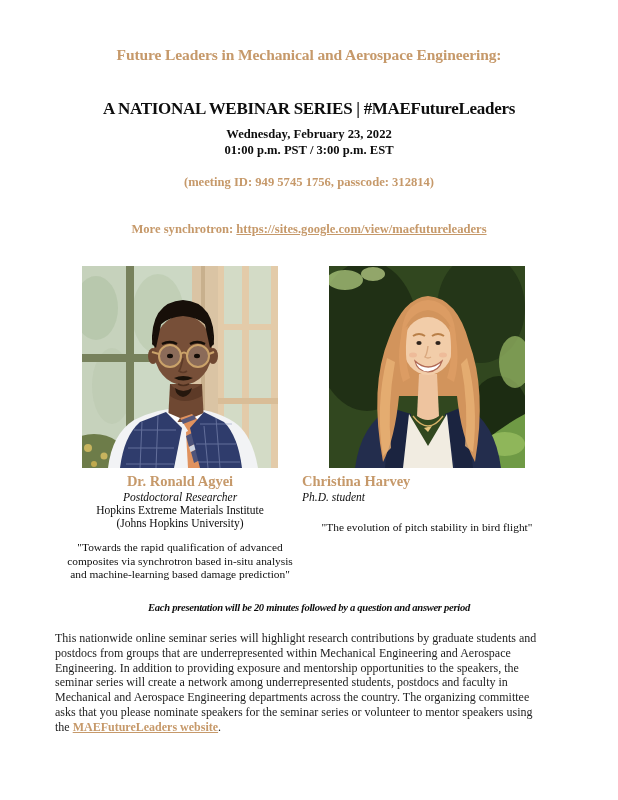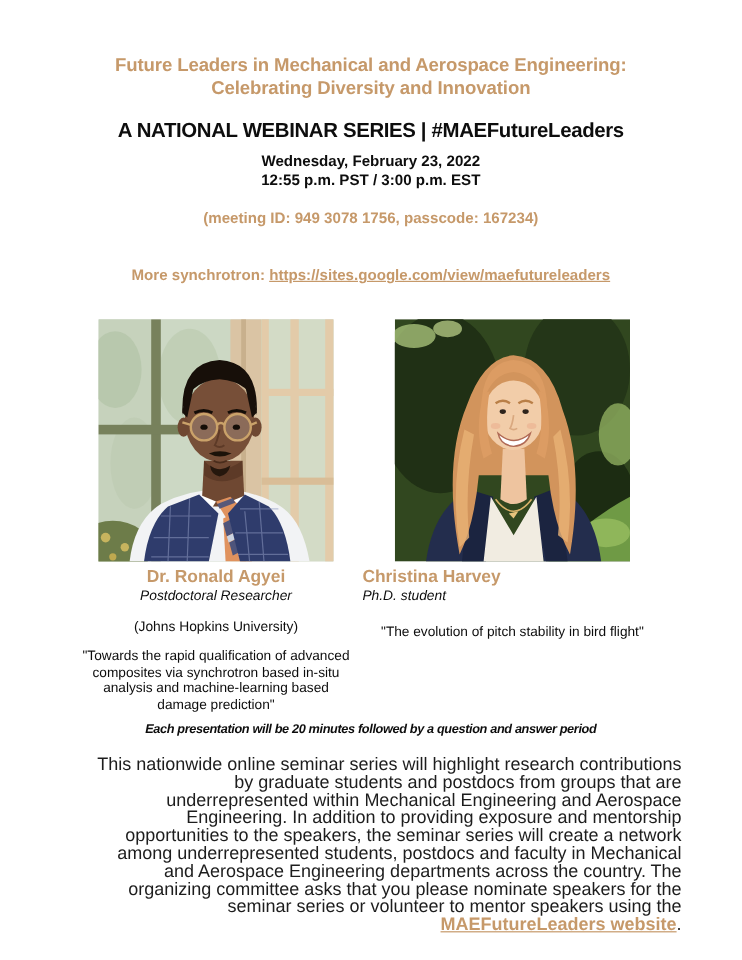--- a/index.html
+++ b/index.html
@@ -1,18 +1,18 @@
 <!DOCTYPE html>
 <html style="--accent: #C6996A;"><head>
 <meta charset="utf-8">
 <style>
   html,body { margin:0; padding:0; background:#ffffff; }
   .page {
     position:relative; width:618px; height:800px; background:#ffffff;
-    font-family:Liberation Sans, sans-serif; color:#111; overflow:hidden;
+    font-family:Liberation Serif, serif; color:#111; overflow:hidden;
     margin:0 auto;
     border-radius:27px;
   }
   .abs { position:absolute; }
   .ctr { left:0; right:0; text-align:center; }
 
   .title { top:46px; font-size:15.5px; font-weight:bold; line-height:18.5px; color:var(--accent); letter-spacing:-0.1px; }
   .subtitle { top:99px; font-size:17px; font-weight:bold; letter-spacing:-0.3px; color:#0d0d0d; }
   .datetime { top:127px; font-size:12.6px; font-weight:bold; line-height:15.5px; color:#0d0d0d; }
   .joinblock { top:174px; font-size:12.6px; font-weight:bold; line-height:16px; color:var(--accent); }
@@ -29,42 +29,41 @@
   .sp-name { top:473px; font-size:14.5px; font-weight:bold; color:var(--accent); }
   .sp-role { top:491px; font-size:11.5px; font-style:italic; color:#0d0d0d; }
   .sp-aff1 { top:504px; font-size:11.5px; color:#0d0d0d; }
   .sp-aff2 { top:517px; font-size:11.5px; color:#0d0d0d; }
   .talk { font-size:11.4px; line-height:13.6px; color:#0d0d0d; text-align:center; }
   .talk-l { top:541px; left:64px;  width:232px; }
   .talk-r { top:521px; left:302px; width:250px; }
 
   .note { top:602px; font-size:10.6px; font-weight:bold; font-style:italic; letter-spacing:-0.3px; color:#0d0d0d; }
 
-  .footer { top:631px; left:79px; width:489px; font-size:15px; line-height:14.8px; color:#1d1d1d; text-align:right; }
+  .footer { top:631px; left:55px; width:489px; font-size:12px; line-height:14.8px; color:#1d1d1d; text-align:left; }
   .footer a { font-weight:bold; }
 </style>
 </head>
 <body>
 
 <div class="page">
 
   <div class="abs ctr title">
     <div>Future Leaders in Mechanical and Aerospace Engineering:</div>
-    <div>Celebrating Diversity and Innovation</div>
   </div>
 
   <div class="abs ctr subtitle">A NATIONAL WEBINAR SERIES | #MAEFutureLeaders</div>
 
   <div class="abs ctr datetime">
     <div>Wednesday, February 23, 2022</div>
-    <div>12:55 p.m. PST / 3:00 p.m. EST</div>
+    <div>01:00 p.m. PST / 3:00 p.m. EST</div>
   </div>
 
   <div class="abs ctr joinblock">
-    <div>(meeting ID: 949 3078 1756, passcode: 167234)</div>
+    <div>(meeting ID: 949 5745 1756, passcode: 312814)</div>
   </div>
 
   <div class="abs ctr moreinfo">
     <span>More synchrotron: </span><a>https://sites.google.com/view/maefutureleaders</a>
   </div>
 
   <div class="abs photo photo-left">
     <svg viewBox="0 0 196 202">
       <rect width="196" height="202" fill="#cdd6c3"></rect>
       <rect x="0" y="0" width="44" height="202" fill="#c6d2bc"></rect>
@@ -184,20 +183,21 @@
       <path d="M99 80 Q98 88 96 91 Q99 93 102 91" stroke="#d9a87f" stroke-width="1.4" fill="none"></path>
 
       <path d="M86 95 Q99 107 113 95 Q110 105 99 106 Q88 105 86 95 Z" fill="#ffffff" stroke="#b06a55" stroke-width="1.2"></path>
       <ellipse cx="84" cy="89" rx="4" ry="2.5" fill="#eaa98a" opacity="0.5"></ellipse>
       <ellipse cx="114" cy="89" rx="4" ry="2.5" fill="#eaa98a" opacity="0.5"></ellipse>
     </svg>
   </div>
 
   <div class="abs col-l sp-name">Dr. Ronald Agyei</div>
   <div class="abs col-l sp-role">Postdoctoral Researcher</div>
+  <div class="abs col-l sp-aff1">Hopkins Extreme Materials Institute</div>
   <div class="abs col-l sp-aff2">(Johns Hopkins University)</div>
   <div class="abs talk talk-l">"Towards the rapid qualification of advanced composites via synchrotron based in-situ analysis and machine-learning based damage prediction"</div>
 
   <div class="abs col-r sp-name">Christina Harvey</div>
   <div class="abs col-r sp-role">Ph.D. student</div>
   <div class="abs talk talk-r">"The evolution of pitch stability in bird flight"</div>
 
   <div class="abs ctr note">Each presentation will be 20 minutes followed by a question and answer period</div>
 
   <div class="abs footer">

